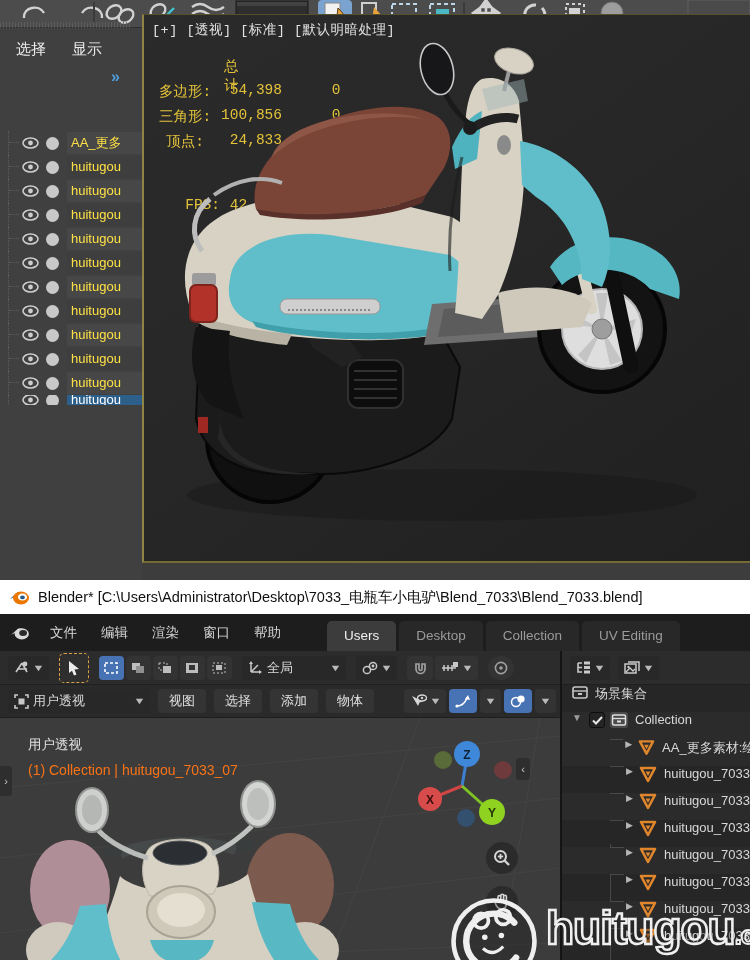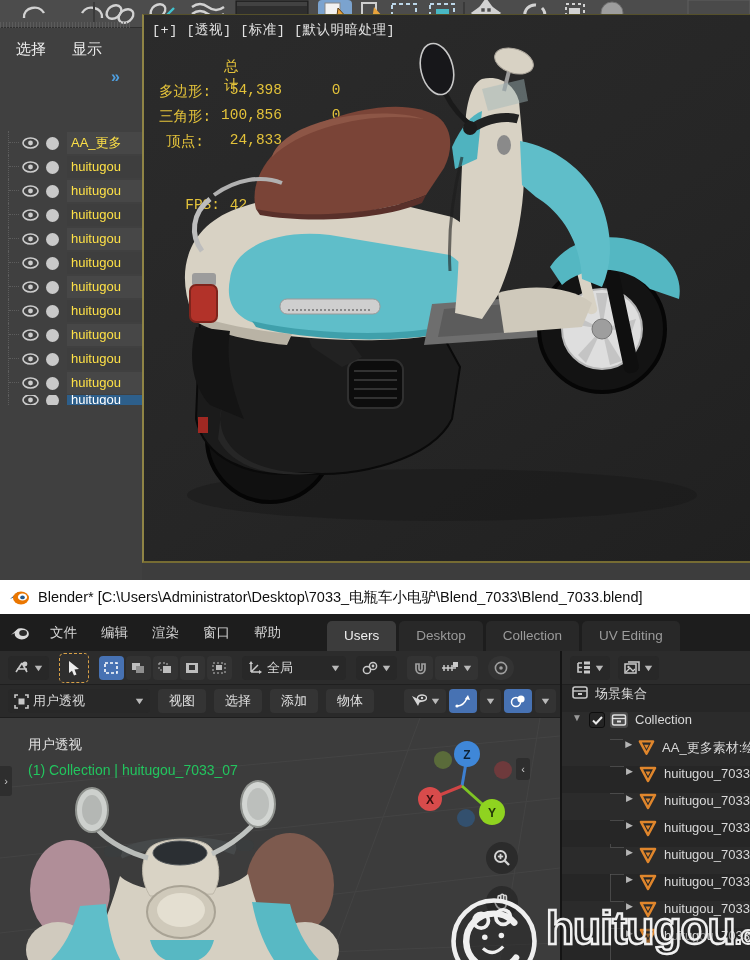--- a/index.html
+++ b/index.html
@@ -67,21 +67,21 @@
     display:flex; align-items:center; justify-content:center; background:#2e2e2e; }
   .selgrp { display:flex; gap:2px; }
   .selgrp .bbtn { width:25px; padding:0; }
   .bl-menu2 { color:#e0e0e0; font-size:13px; background:#343434; border-radius:4px; height:24px;
     line-height:24px; padding:0 11px; }
   .bl-outhead { position:absolute; left:562px; top:71px; width:188px; height:34px; background:#2c2c2c;
     border-bottom:1px solid #1f1f1f; display:flex; align-items:center; gap:8px; padding-left:8px; }
   .bl-divider { position:absolute; left:560px; top:71px; width:2px; height:309px; background:#141414; }
   .bl-main { position:absolute; left:0; top:138px; width:560px; height:242px; background:#3c3c3c; overflow:hidden; }
   .bl-ov1 { position:absolute; left:28px; top:18px; color:#e0e0e0; font-size:13.5px; }
-  .bl-ov2 { position:absolute; left:28px; top:44px; color:#22c55e; font-size:14px; }
+  .bl-ov2 { position:absolute; left:28px; top:44px; color:#f97316; font-size:14px; }
   .edge-tab { position:absolute; background:#2e2e2e; color:#c9c9c9; font-size:11px;
     display:flex; align-items:center; justify-content:center; border-radius:3px; }
   .vbtn { position:absolute; width:32px; height:32px; border-radius:50%; background:rgba(40,40,40,.85);
     display:flex; align-items:center; justify-content:center; }
   .bl-outliner { position:absolute; left:562px; top:105px; width:188px; height:275px; background:#262626; overflow:hidden; }
   .o-row { display:flex; align-items:flex-start; height:27px; color:#d8d8d8; font-size:13px; white-space:nowrap; overflow:hidden; position:relative; }
   .o-row:nth-child(even) { background:#2b2b2b; }
   .o-tri { color:#9a9a9a; font-size:10px; width:14px; text-align:center; }
   .o-check { width:16px; height:16px; background:#242424; border:1px solid #0e0e0e; border-radius:3px;
     display:flex; align-items:center; justify-content:center; margin:0 5px; }

